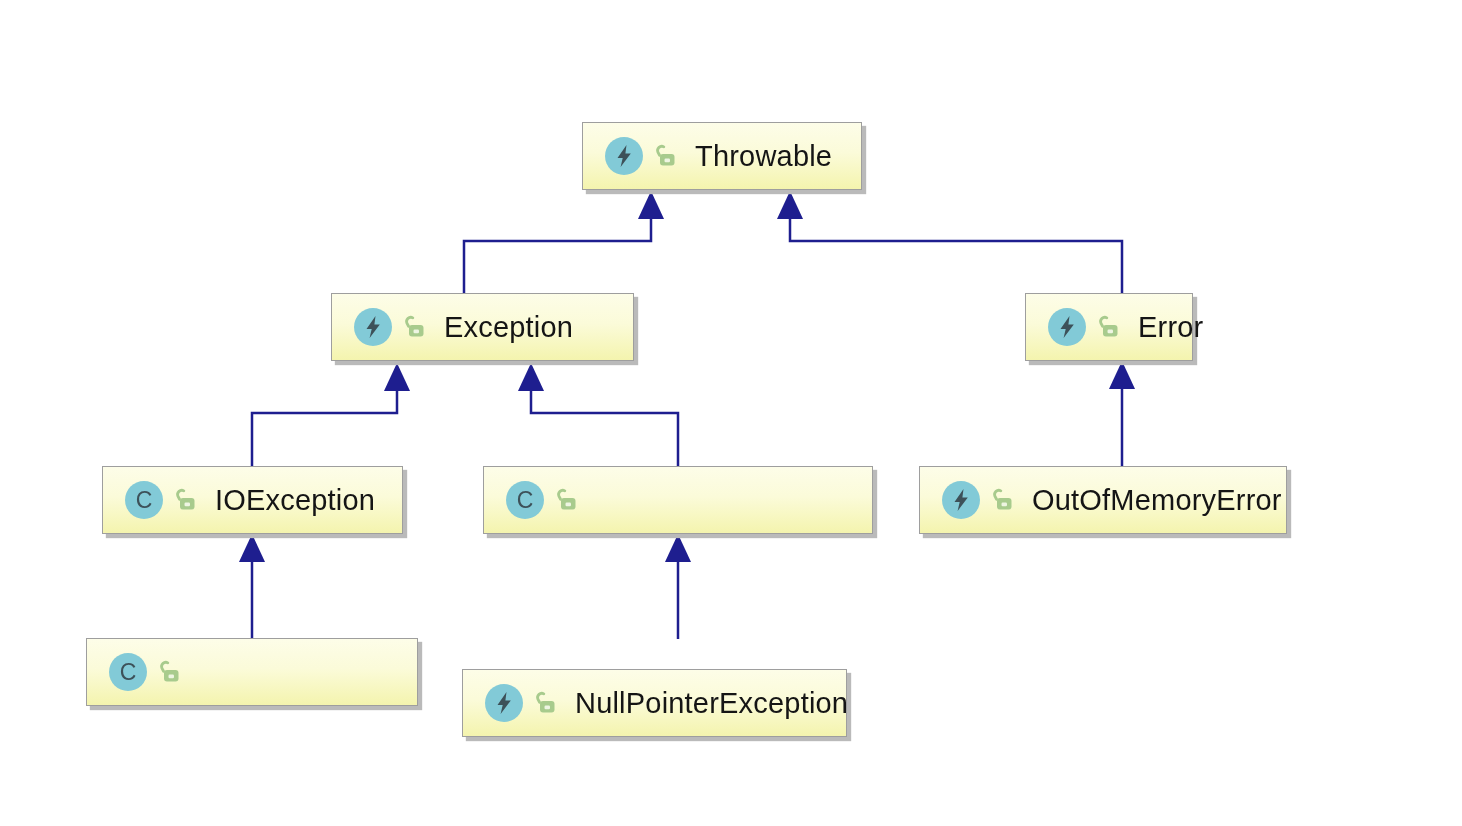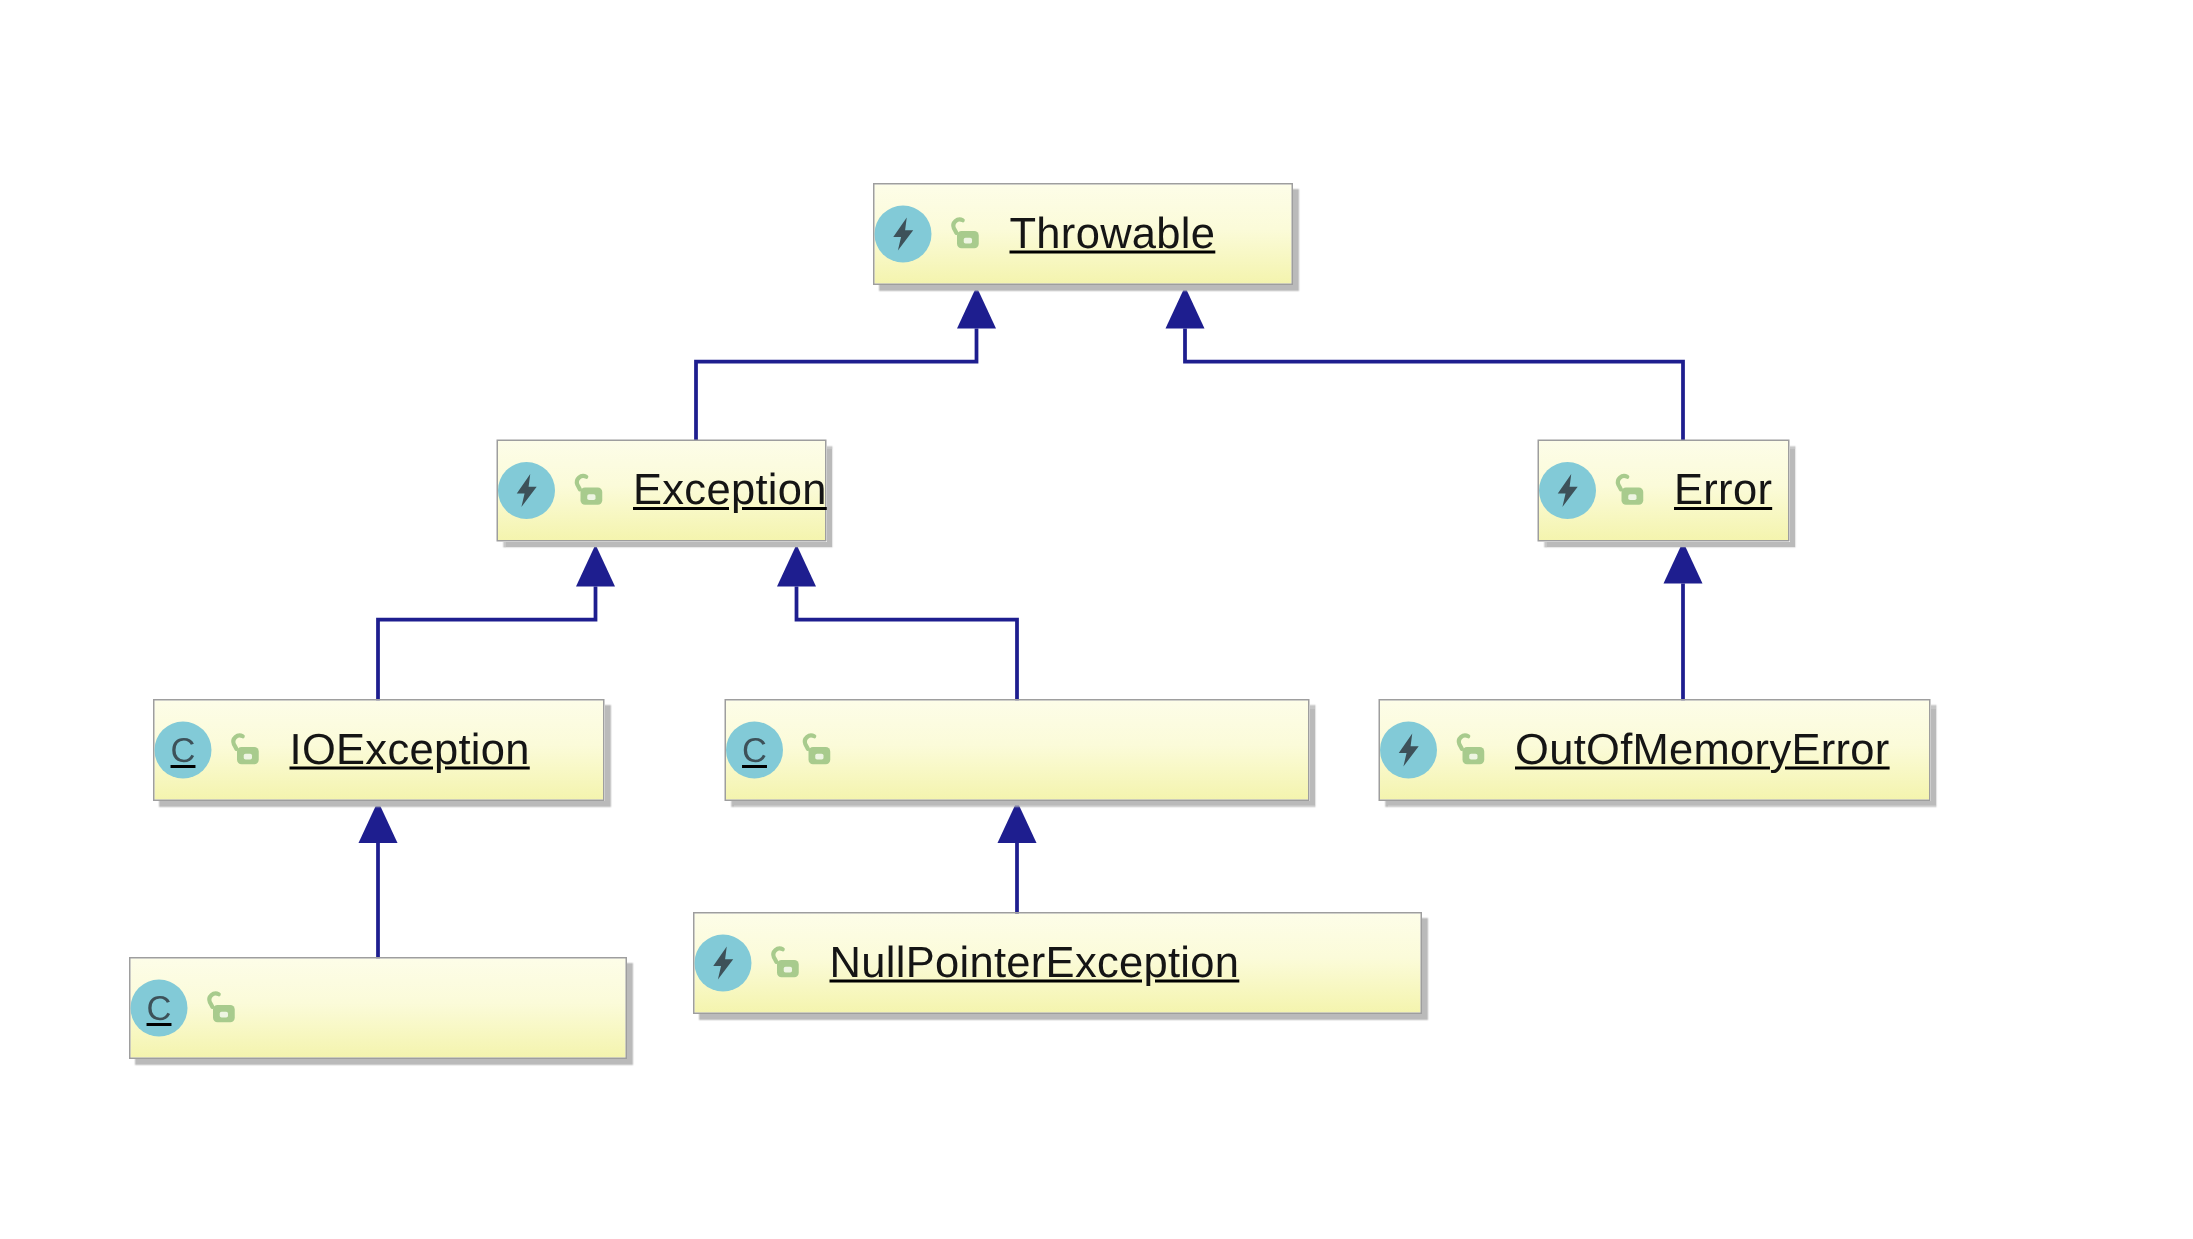--- a/index.html
+++ b/index.html
@@ -9,51 +9,50 @@
     background:#ffffff;
     font-family:"Liberation Sans", sans-serif;
     overflow:hidden;
   }
   .edges{position:absolute;left:0;top:0;width:1462px;height:826px;}
   .edges path{fill:none;stroke:#1e1e8f;stroke-width:2.5;}
   .edges polygon{fill:#1e1e8f;stroke:none;}
   .node{
     position:absolute;height:68px;box-sizing:border-box;
     display:flex;align-items:center;
-    padding-right:12px;
+    padding-left:22px;padding-right:12px;
     background:linear-gradient(180deg,#fdfde8 0%,#fbfbd9 45%,#f4f4ae 100%);
     border:1px solid #9e9e9e;
     box-shadow:4px 4px 1px #bababa;
     cursor:default;
-    text-decoration:underline;
   }
   .node .label{
     font-size:29px;color:#151515;letter-spacing:.2px;
     white-space:nowrap;margin-left:16px;
   }
   .badge{
     width:38px;height:38px;border-radius:50%;
     background:#82cad7;
     display:flex;align-items:center;justify-content:center;
     flex:0 0 auto;
   }
   .badge .letter{
     font-size:23px;color:#3d5159;line-height:1;
     font-family:"Liberation Sans", sans-serif;
   }
   .lock{margin-left:10px;flex:0 0 auto;display:flex;}
   
   .n0{left:582px;top:122px;width:280px}
-  .n1{left:331px;top:293px;width:220px}
+  .n1{left:331px;top:293px;width:303px}
   .n2{left:1025px;top:293px;width:168px}
   .n3{left:102px;top:466px;width:301px}
   .n4{left:483px;top:466px;width:390px}
   .n5{left:919px;top:466px;width:368px}
   .n6{left:86px;top:638px;width:332px}
-  .n7{left:462px;top:608px;width:486px}
+  .n7{left:462px;top:669px;width:385px}
 </style>
 </head>
 <body>
 
 <div class="canvas">
 
   <svg class="edges">
     <g>
       <path d="M 464 294 V 241 H 651 V 219"></path>
       <polygon points="651,191 638,219 664,219"></polygon>

